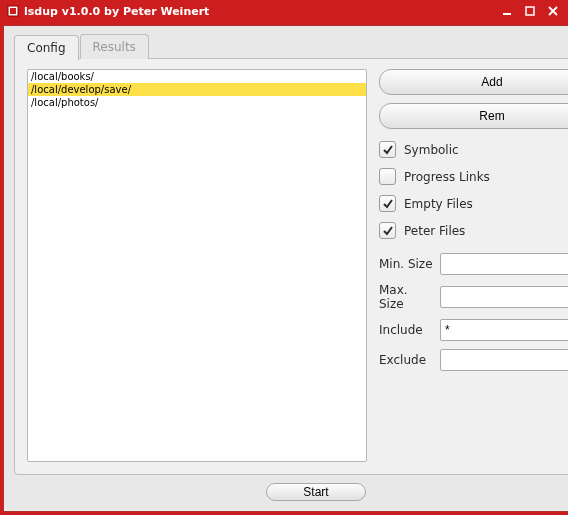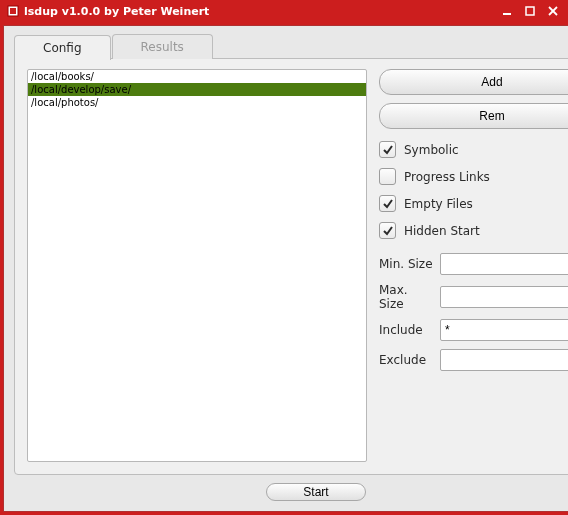--- a/index.html
+++ b/index.html
@@ -48,21 +48,21 @@
   display: flex;
   flex-direction: column;
 }
 .tabbar {
   display: flex;
   gap: 0;
   position: relative;
   z-index: 2;
 }
 .tab {
-  padding: 5px 28px;
+  padding: 5px 12px;
   border: 1px solid #bdbdbd;
   border-bottom: none;
   border-radius: 4px 4px 0 0;
   background: #e8e8e8;
   color: #9a9a9a;
   margin-right: 1px;
   cursor: pointer;
   position: relative;
 }
 .tab.active {
@@ -92,21 +92,21 @@
   border-radius: 2px;
   overflow-y: auto;
   font-size: 10px;
 }
 .list-item {
   padding: 1px 3px;
   white-space: nowrap;
   cursor: pointer;
 }
 .list-item.selected {
-  background: #4d7c0f;
+  background: #fde047;
 }
 .right-col {
   flex: 1;
   padding-left: 12px;
   display: flex;
   flex-direction: column;
   gap: 8px;
 }
 button.wide {
   width: 100%;
@@ -228,21 +228,21 @@
                   </svg>
                 </span>
               <span class="check-label">Empty Files</span>
             </div>
             <div class="checkrow">
               <span class="checkbox" id="cb-hidden">
                   <svg viewBox="0 0 12 12">
                     <polyline points="2,6 5,9 10,2" fill="none" stroke="#2b2b2b" stroke-width="2"></polyline>
                   </svg>
                 </span>
-              <span class="check-label">Hidden Start</span>
+              <span class="check-label">Peter Files</span>
             </div>
           </div>
 
           <div class="fields">
             <div class="fieldrow">
               <label>Min. Size</label>
               <input type="text" value="" style="">
             </div>
             <div class="fieldrow">
               <label>Max. Size</label>

